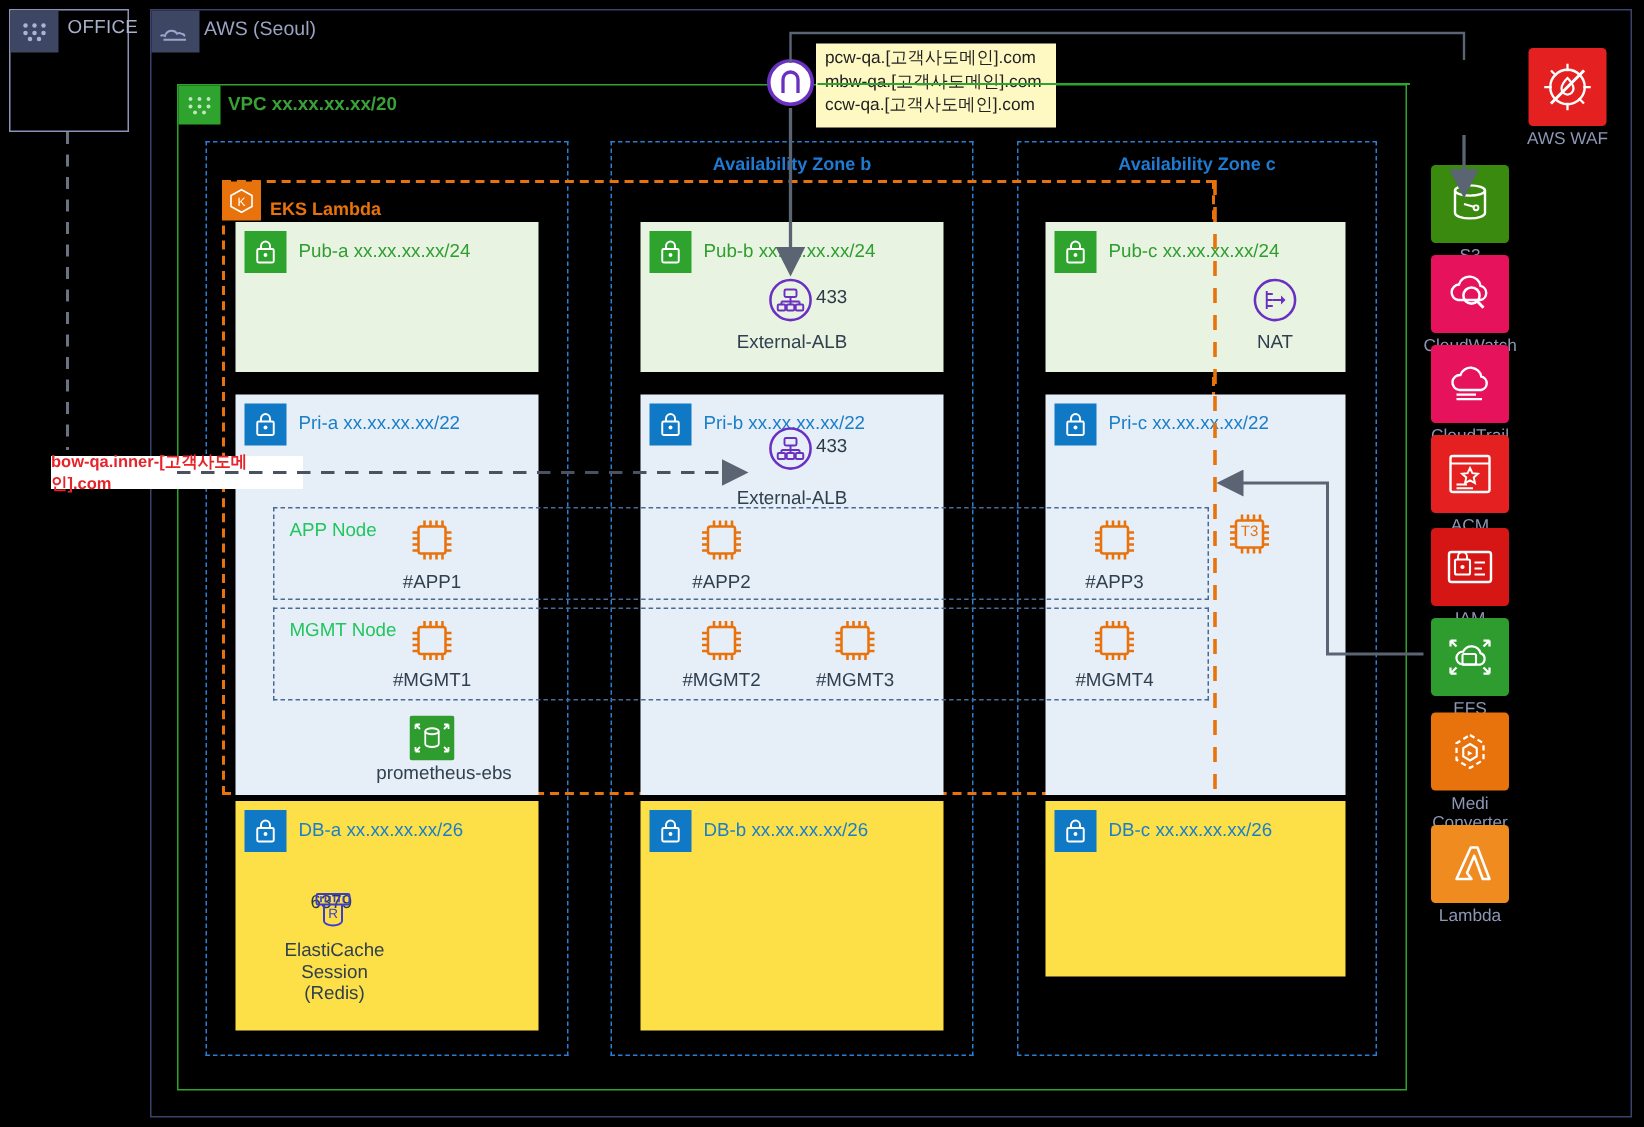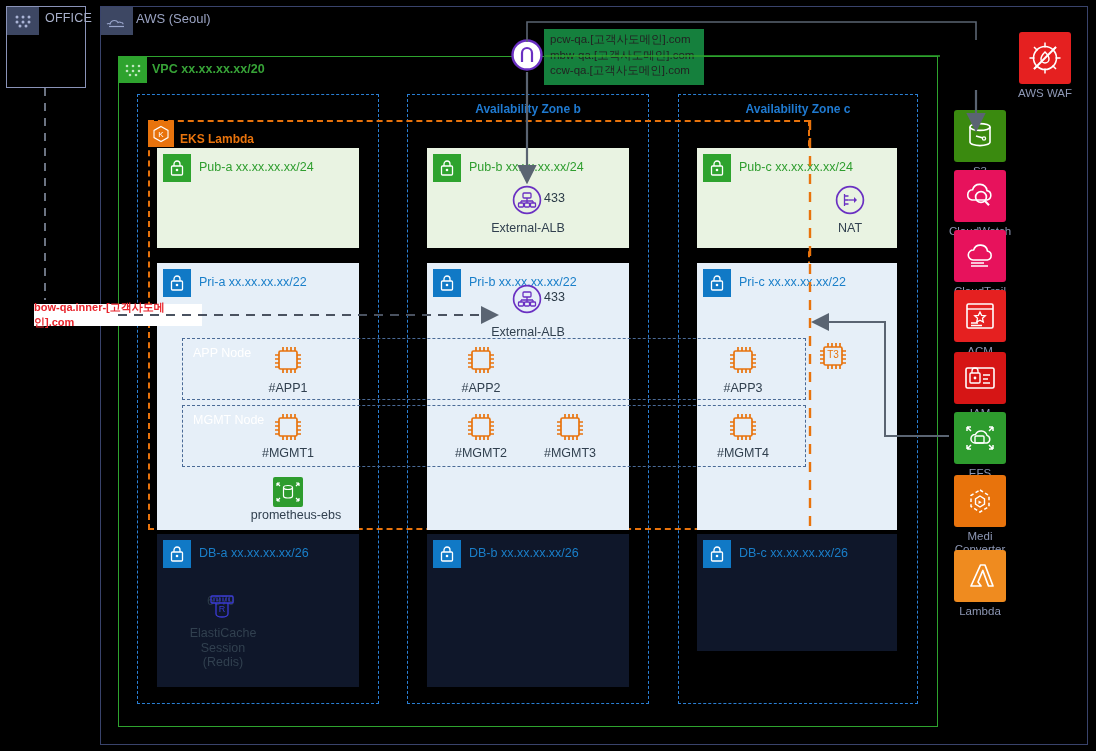--- a/index.html
+++ b/index.html
@@ -80,52 +80,52 @@
   }
   .eks-title {
     position: absolute; left: 180px; top: 132px;
     font-size: 12px; font-weight: 700; color: #e8730c;
   }
 
   
   .subnet { position: absolute; }
   .subnet.pub { background: #e9f3e2; }
   .subnet.pri { background: #e6eff8; }
-  .subnet.db  { background: #0f172a; text-align: right; }
+  .subnet.db  { background: #fde047; text-align: right; }
   .lock {
     position: absolute; left: 6px; top: 6px;
     width: 28px; height: 28px;
     display: flex; align-items: center; justify-content: center;
   }
   .lock.green { background: #2ea32e; }
   .lock.blue  { background: #1079c6; }
   .subnet-label {
     position: absolute; left: 42px; top: 12px;
     font-size: 12.5px;
   }
   .subnet-label.green { color: #2f9e2f; }
   .subnet-label.blue  { color: #1a7fc9; }
 
   
   .nodegrp {
     position: absolute;
     border: 1.4px dashed #4a6a96;
   }
   .nodegrp-title {
-    position: absolute; font-size: 12.5px; color: #ffffff;
+    position: absolute; font-size: 12.5px; color: #22c55e;
   }
   .cap {
     position: absolute; font-size: 12.5px; color: #31404f;
     text-align: center; line-height: 1.16;
   }
 
   
   .callout-domains {
     left: 544px; top: 29px; width: 160px; height: 56px;
-    background: #15803d;
+    background: #fef9c3;
     padding: 3px 5px 0 6px;
     font-size: 11.5px; color: #222; line-height: 1.35;
   }
   .callout-inner {
     left: 34px; top: 304px; width: 168px; height: 22px;
     background: #fff;
     display: flex; align-items: center; justify-content: center;
     font-size: 11px; color: #e8242b; font-weight: 700;
   }
 

